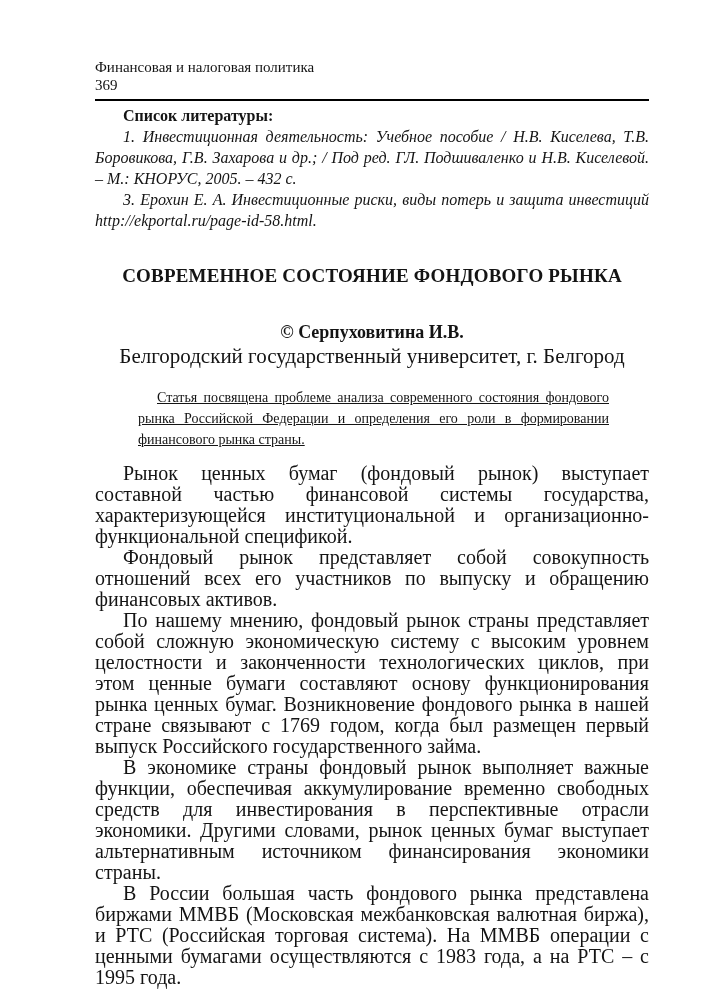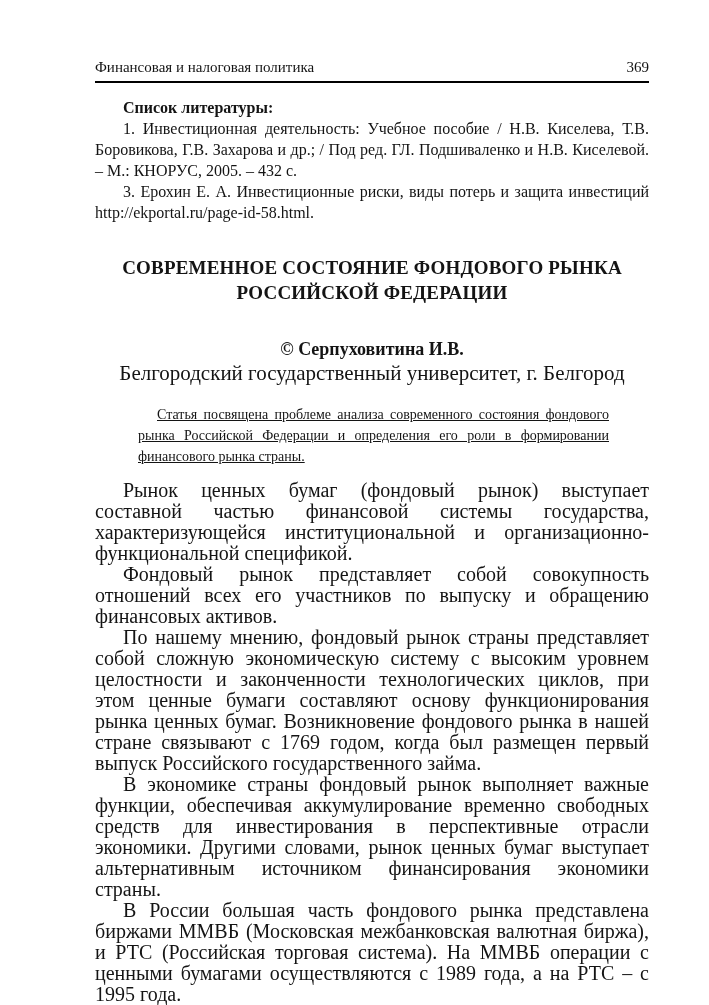--- a/index.html
+++ b/index.html
@@ -21,35 +21,37 @@
 
   
   .runhead {
     display: flex;
     justify-content: space-between;
     align-items: baseline;
     font-size: 15px;
     line-height: 18px;
     padding-bottom: 5px;
     border-bottom: 2px solid #000000;
+    flex-direction: column;
   }
 
   
-  .refs { margin-top: 14px; }
+  .refs { margin-top: 4px; }
   .refs-heading {
     font-weight: bold;
     font-size: 16px;
     line-height: 21px;
     text-indent: 28px;
   }
   .ref-item {
     font-size: 16px;
     line-height: 21px;
     text-align: justify;
     text-indent: 28px;
+    font-style: italic;
   }
 
   
   .article-title {
     margin-top: 32px;
     text-align: center;
     font-weight: bold;
     font-size: 19px;
     line-height: 25px;
     letter-spacing: 0.2px;
@@ -99,31 +101,30 @@
 
   <div class="refs">
     <p class="refs-heading">Список литературы:</p>
     <p class="ref-item">1. Инвестиционная деятельность: Учебное пособие / Н.В. Киселева, Т.В. Боровикова, Г.В. Захарова и др.; / Под ред. ГЛ. Подшиваленко и Н.В. Киселевой. – М.: КНОРУС, 2005. – 432 с.</p>
     <p class="ref-item">3. Ерохин Е. А. Инвестиционные риски, виды потерь и защита инве­стиций http://ekportal.ru/page-id-58.html.</p>
   </div>
 
   <div>
     <h1 class="article-title">
       <span class="title-line">СОВРЕМЕННОЕ СОСТОЯНИЕ ФОНДОВОГО РЫНКА</span>
-      <span class="title-line">РОССИЙСКОЙ ФЕДЕРАЦИИ</span>
     </h1>
 
     <p class="article-author">© Серпуховитина И.В.</p>
 
     <p class="article-affiliation">Белгородский государственный университет, г. Белгород</p>
 
     <p class="article-abstract">Статья посвящена проблеме анализа современного состояния фон­дового рынка Российской Федерации и определения его роли в фор­мировании финансового рынка страны.</p>
 
     <div class="article-body">
       <p class="body-par">Рынок ценных бумаг (фондовый рынок) выступает составной частью финансовой системы государства, характеризующейся институциональ­ной и организационно-функциональной спецификой.</p>
       <p class="body-par">Фондовый рынок представляет собой совокупность отношений всех его участников по выпуску и обращению финансовых активов.</p>
       <p class="body-par">По нашему мнению, фондовый рынок страны представляет собой сложную экономическую систему с высоким уровнем целостности и за­конченности технологических циклов, при этом ценные бумаги составля­ют основу функционирования рынка ценных бумаг. Возникновение фон­дового рынка в нашей стране связывают с 1769 годом, когда был разме­щен первый выпуск Российского государственного займа.</p>
       <p class="body-par">В экономике страны фондовый рынок выполняет важные функции, обеспечивая аккумулирование временно свободных средств для инвести­рования в перспективные отрасли экономики. Другими словами, рынок ценных бумаг выступает альтернативным источником финансирования экономики страны.</p>
-      <p class="body-par">В России большая часть фондового рынка представлена биржами ММВБ (Московская межбанковская валютная биржа), и РТС (Российская торговая система). На ММВБ операции с ценными бумагами осуществ­ляются с 1989 года, а на РТС – с 1995 года.</p>
+      <p class="body-par">В России большая часть фондового рынка представлена биржами ММВБ (Московская межбанковская валютная биржа), и РТС (Российская торговая система). На ММВБ операции с ценными бумагами осуществ­ляются с 1983 года, а на РТС – с 1995 года.</p>
     </div>
   </div>
 
 </div>
 
 </body></html>

